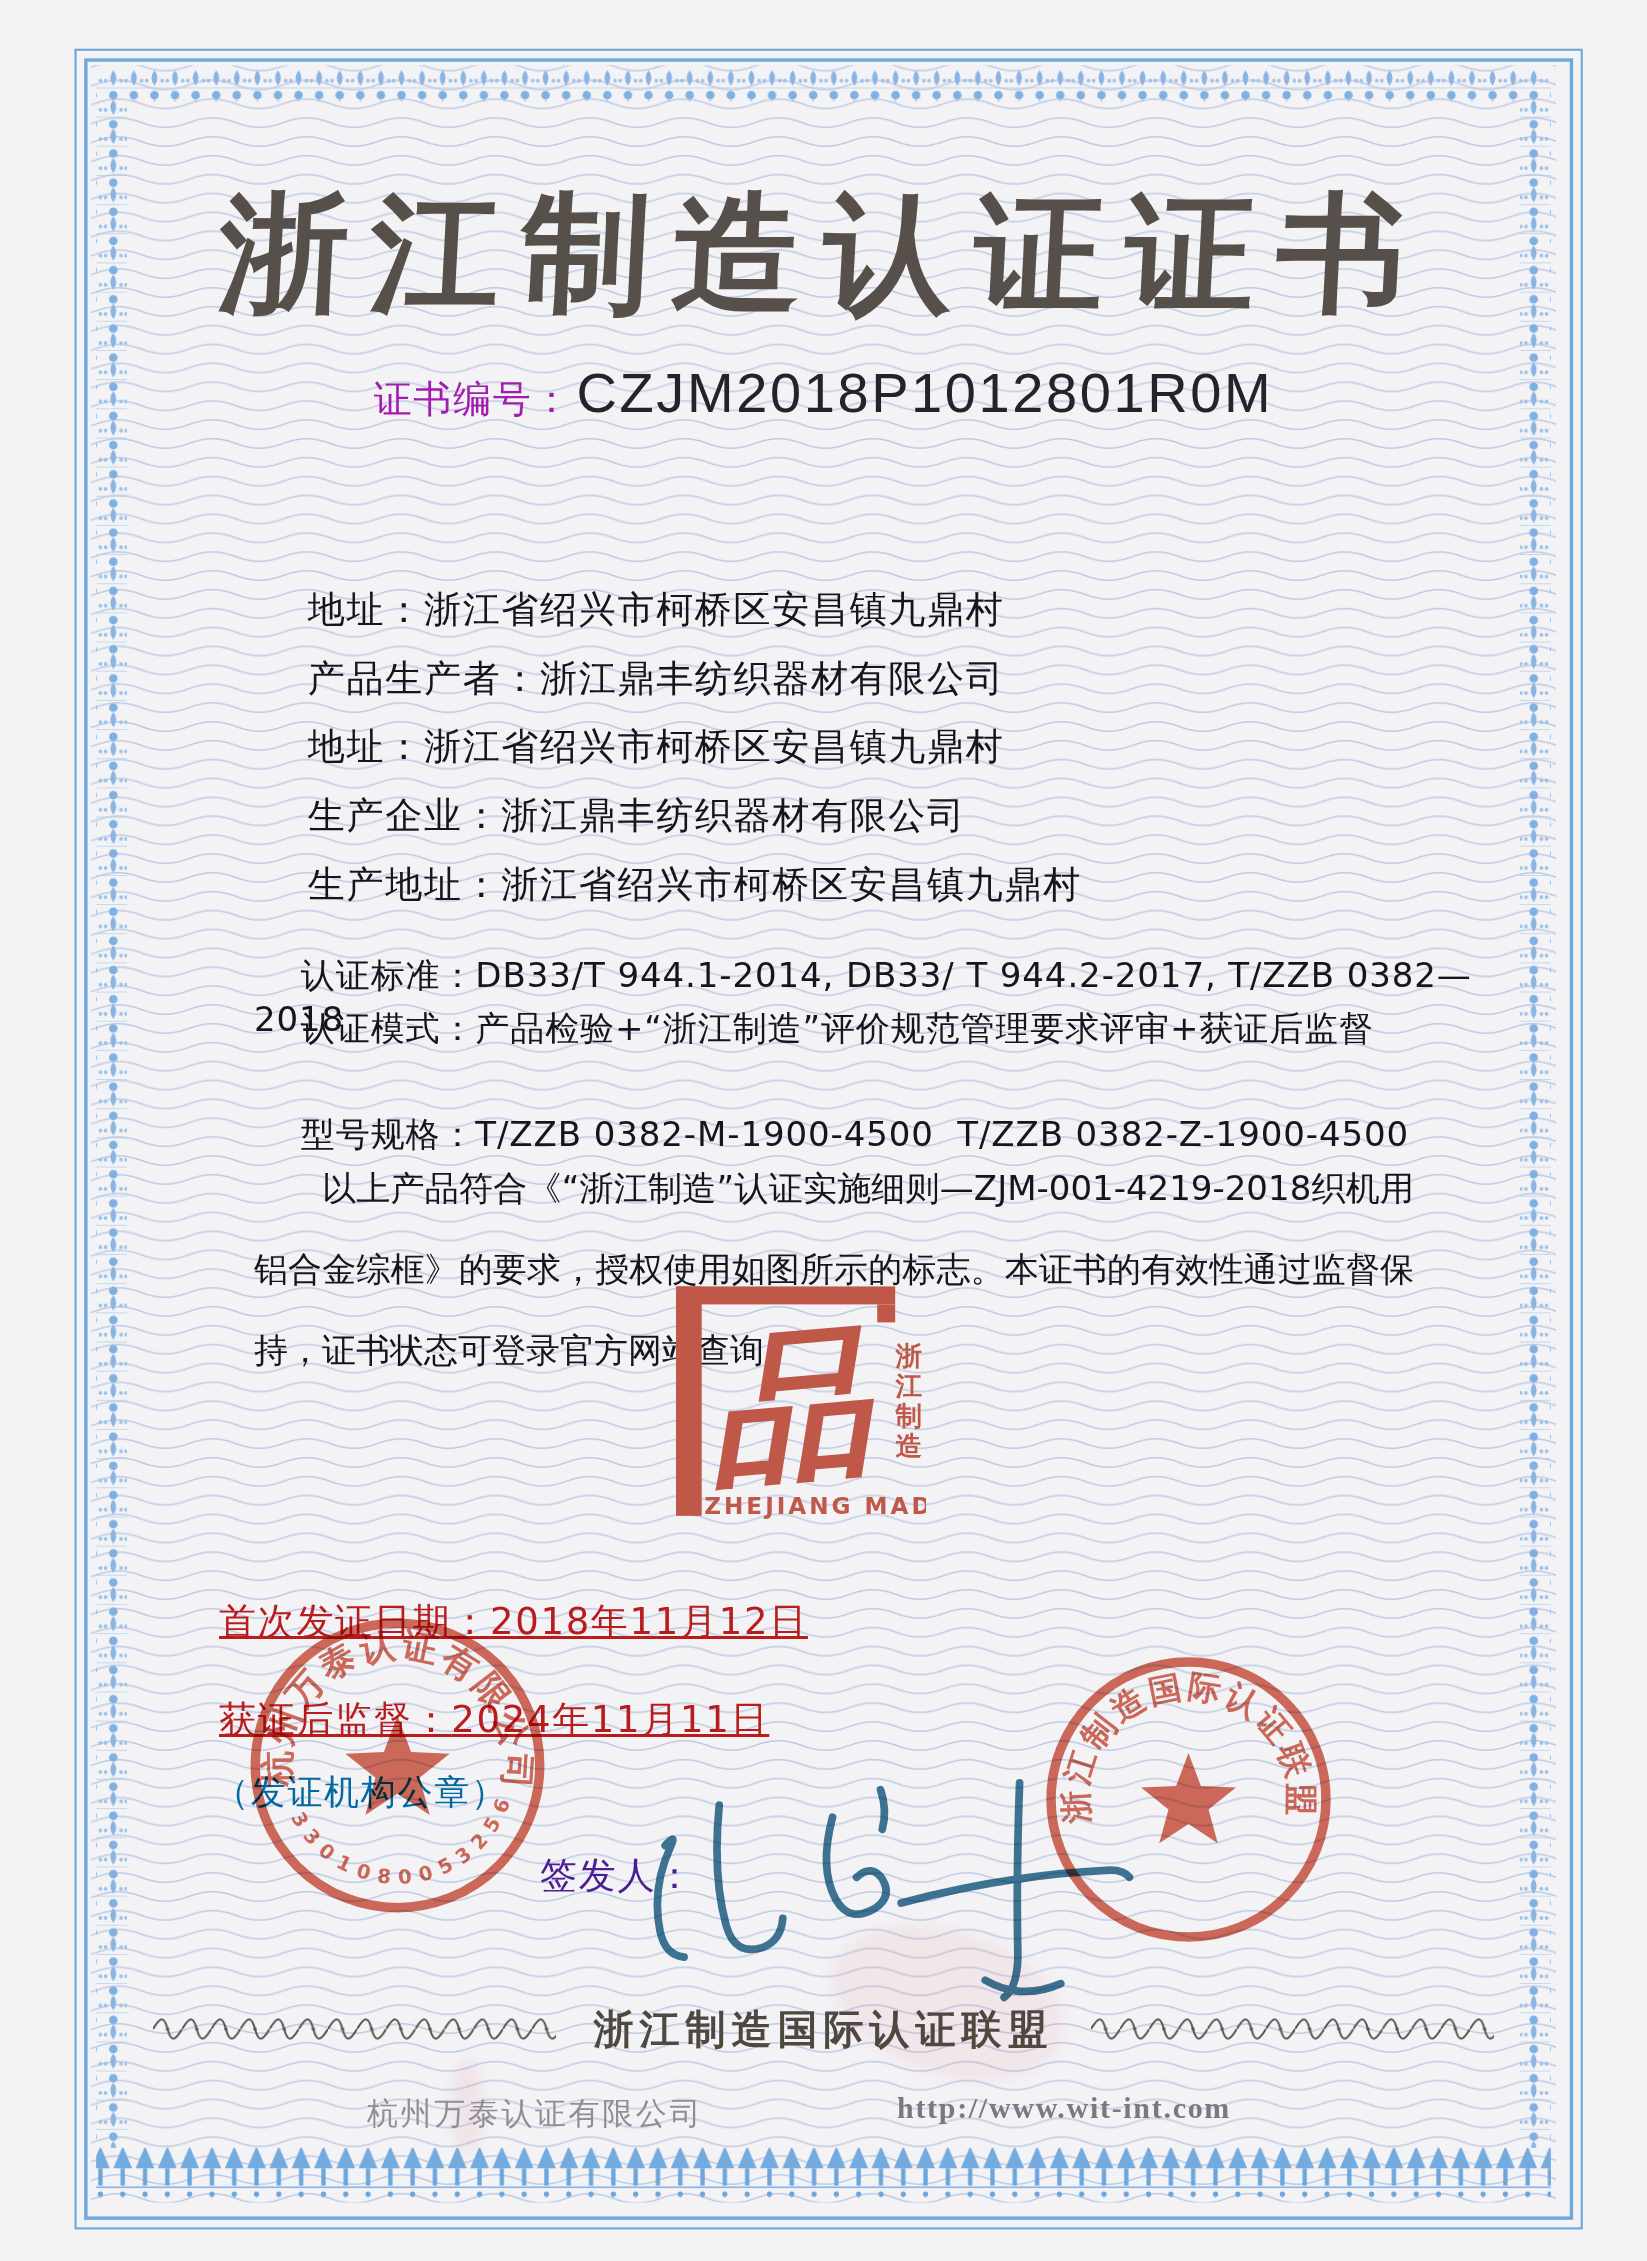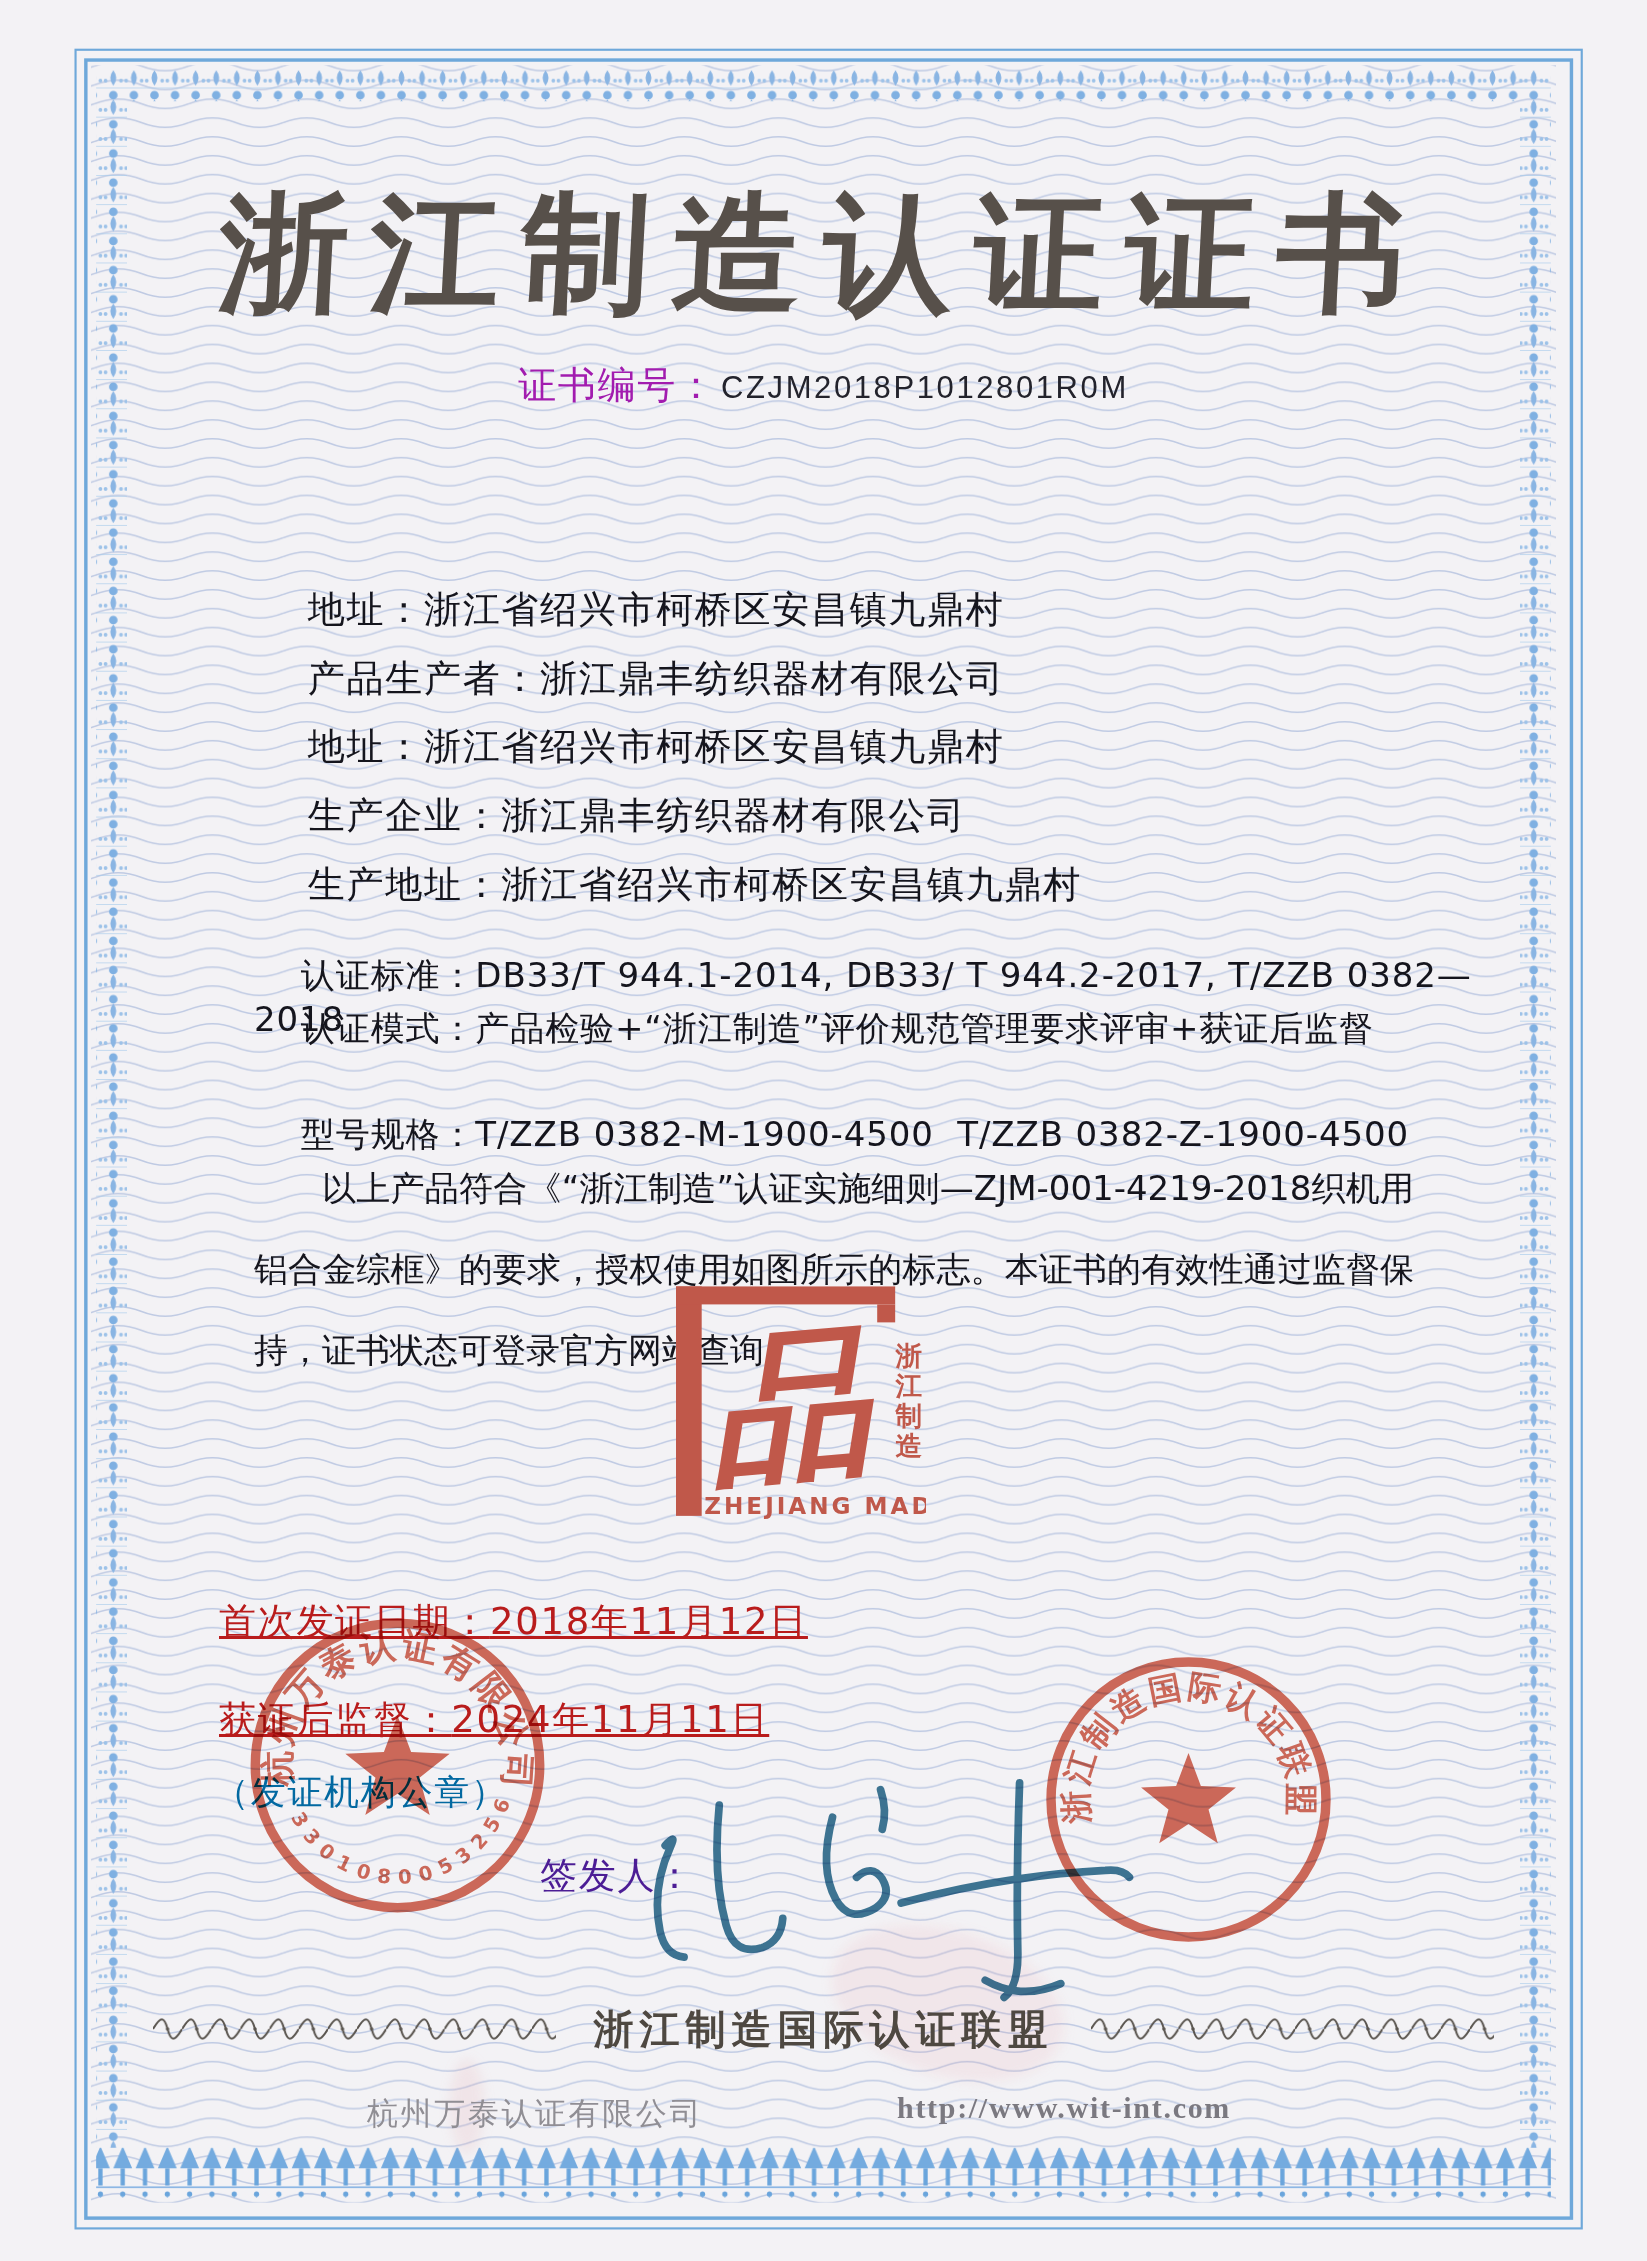--- a/index.html
+++ b/index.html
@@ -5,21 +5,21 @@
   html,body{margin:0;padding:0;background:#e8e7ec;}
   .page{position:relative;width:1647px;height:2261px;background:#f3f2f5;overflow:hidden;
         font-family:"DejaVu Sans","Liberation Sans",sans-serif;color:#15151d;}
   .abs{position:absolute;}
   
   .title{left:0;top:168px;width:1647px;text-align:center;
          font-family:"DejaVu Serif","Liberation Serif",serif;font-weight:bold;
          font-size:129px;letter-spacing:22px;color:#57504a;transform:skewX(-3deg);}
   .certline{left:0;top:360px;width:1647px;text-align:center;white-space:nowrap;}
   .certline .lbl{font-size:38px;color:#a21caf;letter-spacing:1.7px;}
-  .certline .val{font-size:31px;color:#23232c;font-family:"Liberation Sans","DejaVu Sans",sans-serif;letter-spacing:2.6px;}
+  .certline .val{font-size:56px;color:#23232c;font-family:"Liberation Sans","DejaVu Sans",sans-serif;letter-spacing:2.6px;}
   .fieldrow{left:254px;width:1201px;font-size:37px;letter-spacing:1.7px;color:#15151d;white-space:pre-wrap;font-weight:500;}
   .specrow{left:254px;width:1218px;font-size:34px;letter-spacing:0.9px;color:#15151d;white-space:pre-wrap;font-weight:500;}
   .statement{left:254px;top:1148px;width:1160px;font-size:34px;line-height:81px;
              text-align:justify;text-indent:2em;color:#15151d;font-weight:500;}
   .dateline{left:219px;font-size:37px;letter-spacing:1.7px;color:#b91c1c;font-weight:500;text-decoration:underline;}
   .sealnote{left:214px;top:1769px;font-size:35px;letter-spacing:1.7px;color:#0369a1;font-weight:500;}
   .signer{left:540px;top:1851px;font-size:37px;letter-spacing:1.7px;color:#4c1d95;font-weight:500;}
   .alliance{left:0;top:2002px;width:1647px;text-align:center;font-size:40px;letter-spacing:6px;
             color:#4e4841;font-weight:600;}
   .issuer{left:367px;top:2093px;font-size:31px;letter-spacing:2.6px;color:#908e94;font-weight:500;}

